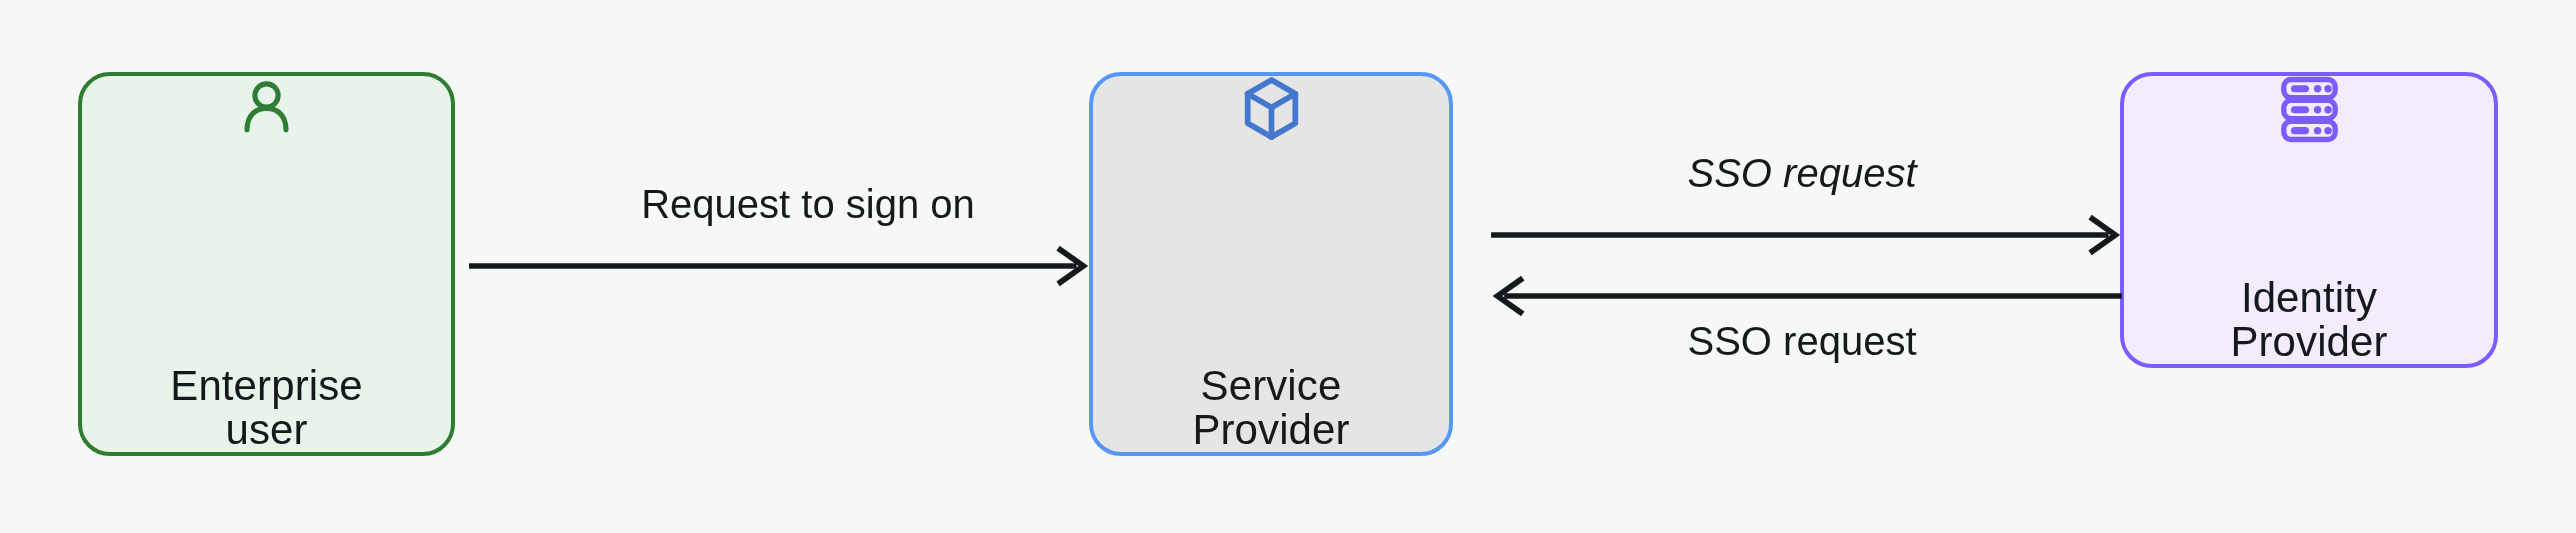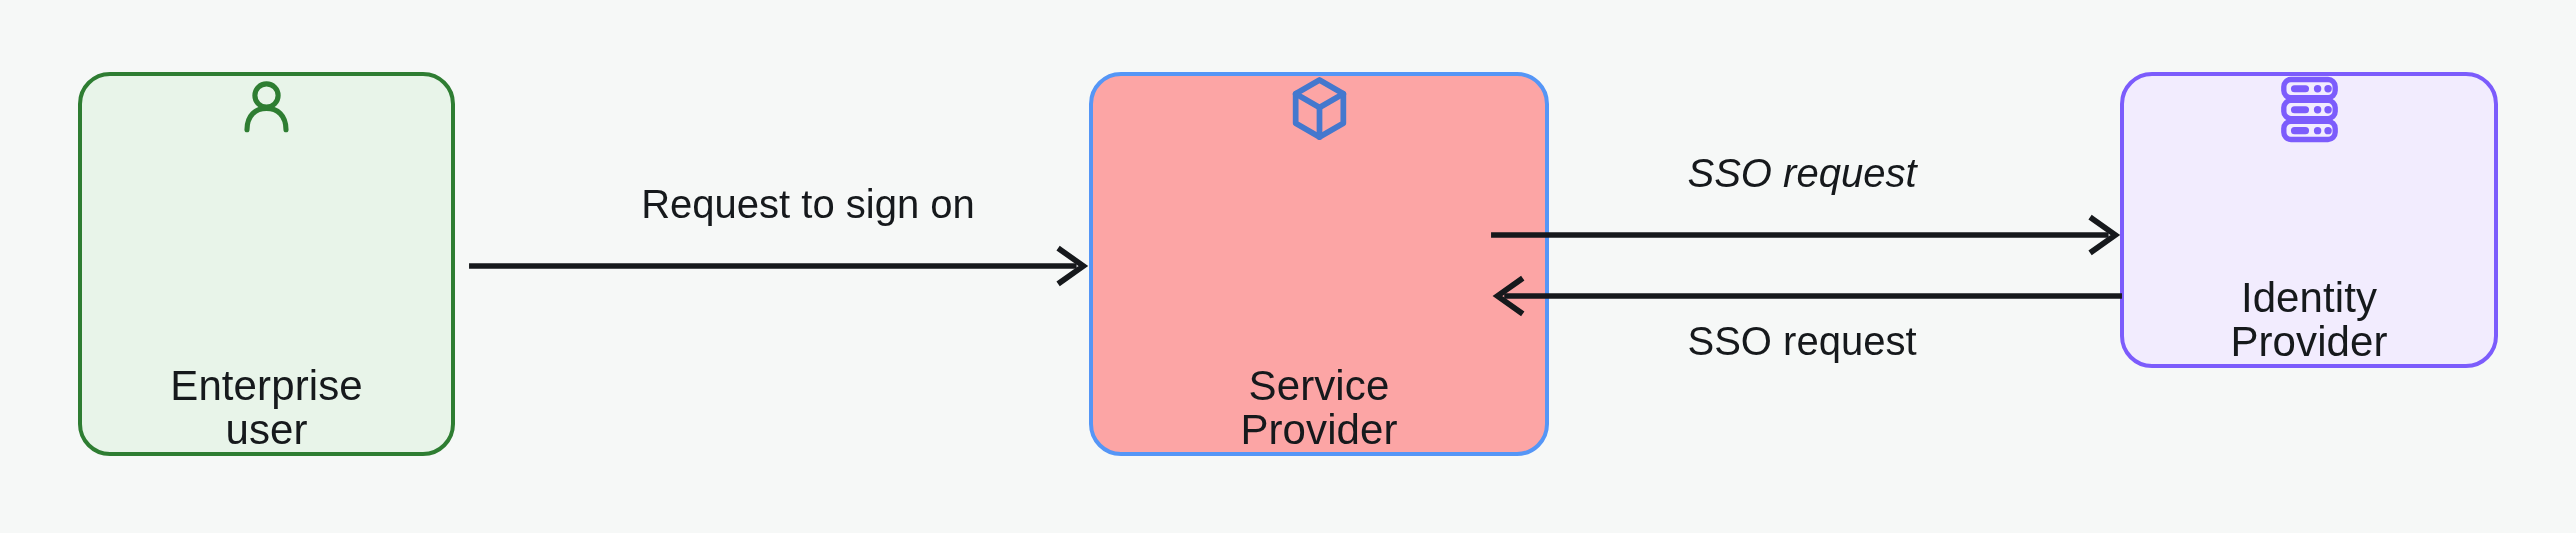--- a/index.html
+++ b/index.html
@@ -43,23 +43,23 @@
     letter-spacing: 0.1px;
     white-space: pre-line;
   }
 
   #node-user {
     left: 78px;  top: 72px;  width: 377px; height: 384px;
     border-color: #2E7D32;
     background: #E8F4E9;
   }
   #node-sp {
-    left: 1089px; top: 72px; width: 460px; height: 384px;
+    left: 1089px; top: 72px; width: 364px; height: 384px;
     border-color: #5596F6;
-    background: #fca5a5;
+    background: #e5e5e5;
   }
   #node-idp {
     left: 2120px; top: 72px; width: 378px; height: 296px;
     border-color: #7C5CFC;
     background: #F2ECFE;
   }
 
   
   .edge-label {
     position: absolute;

